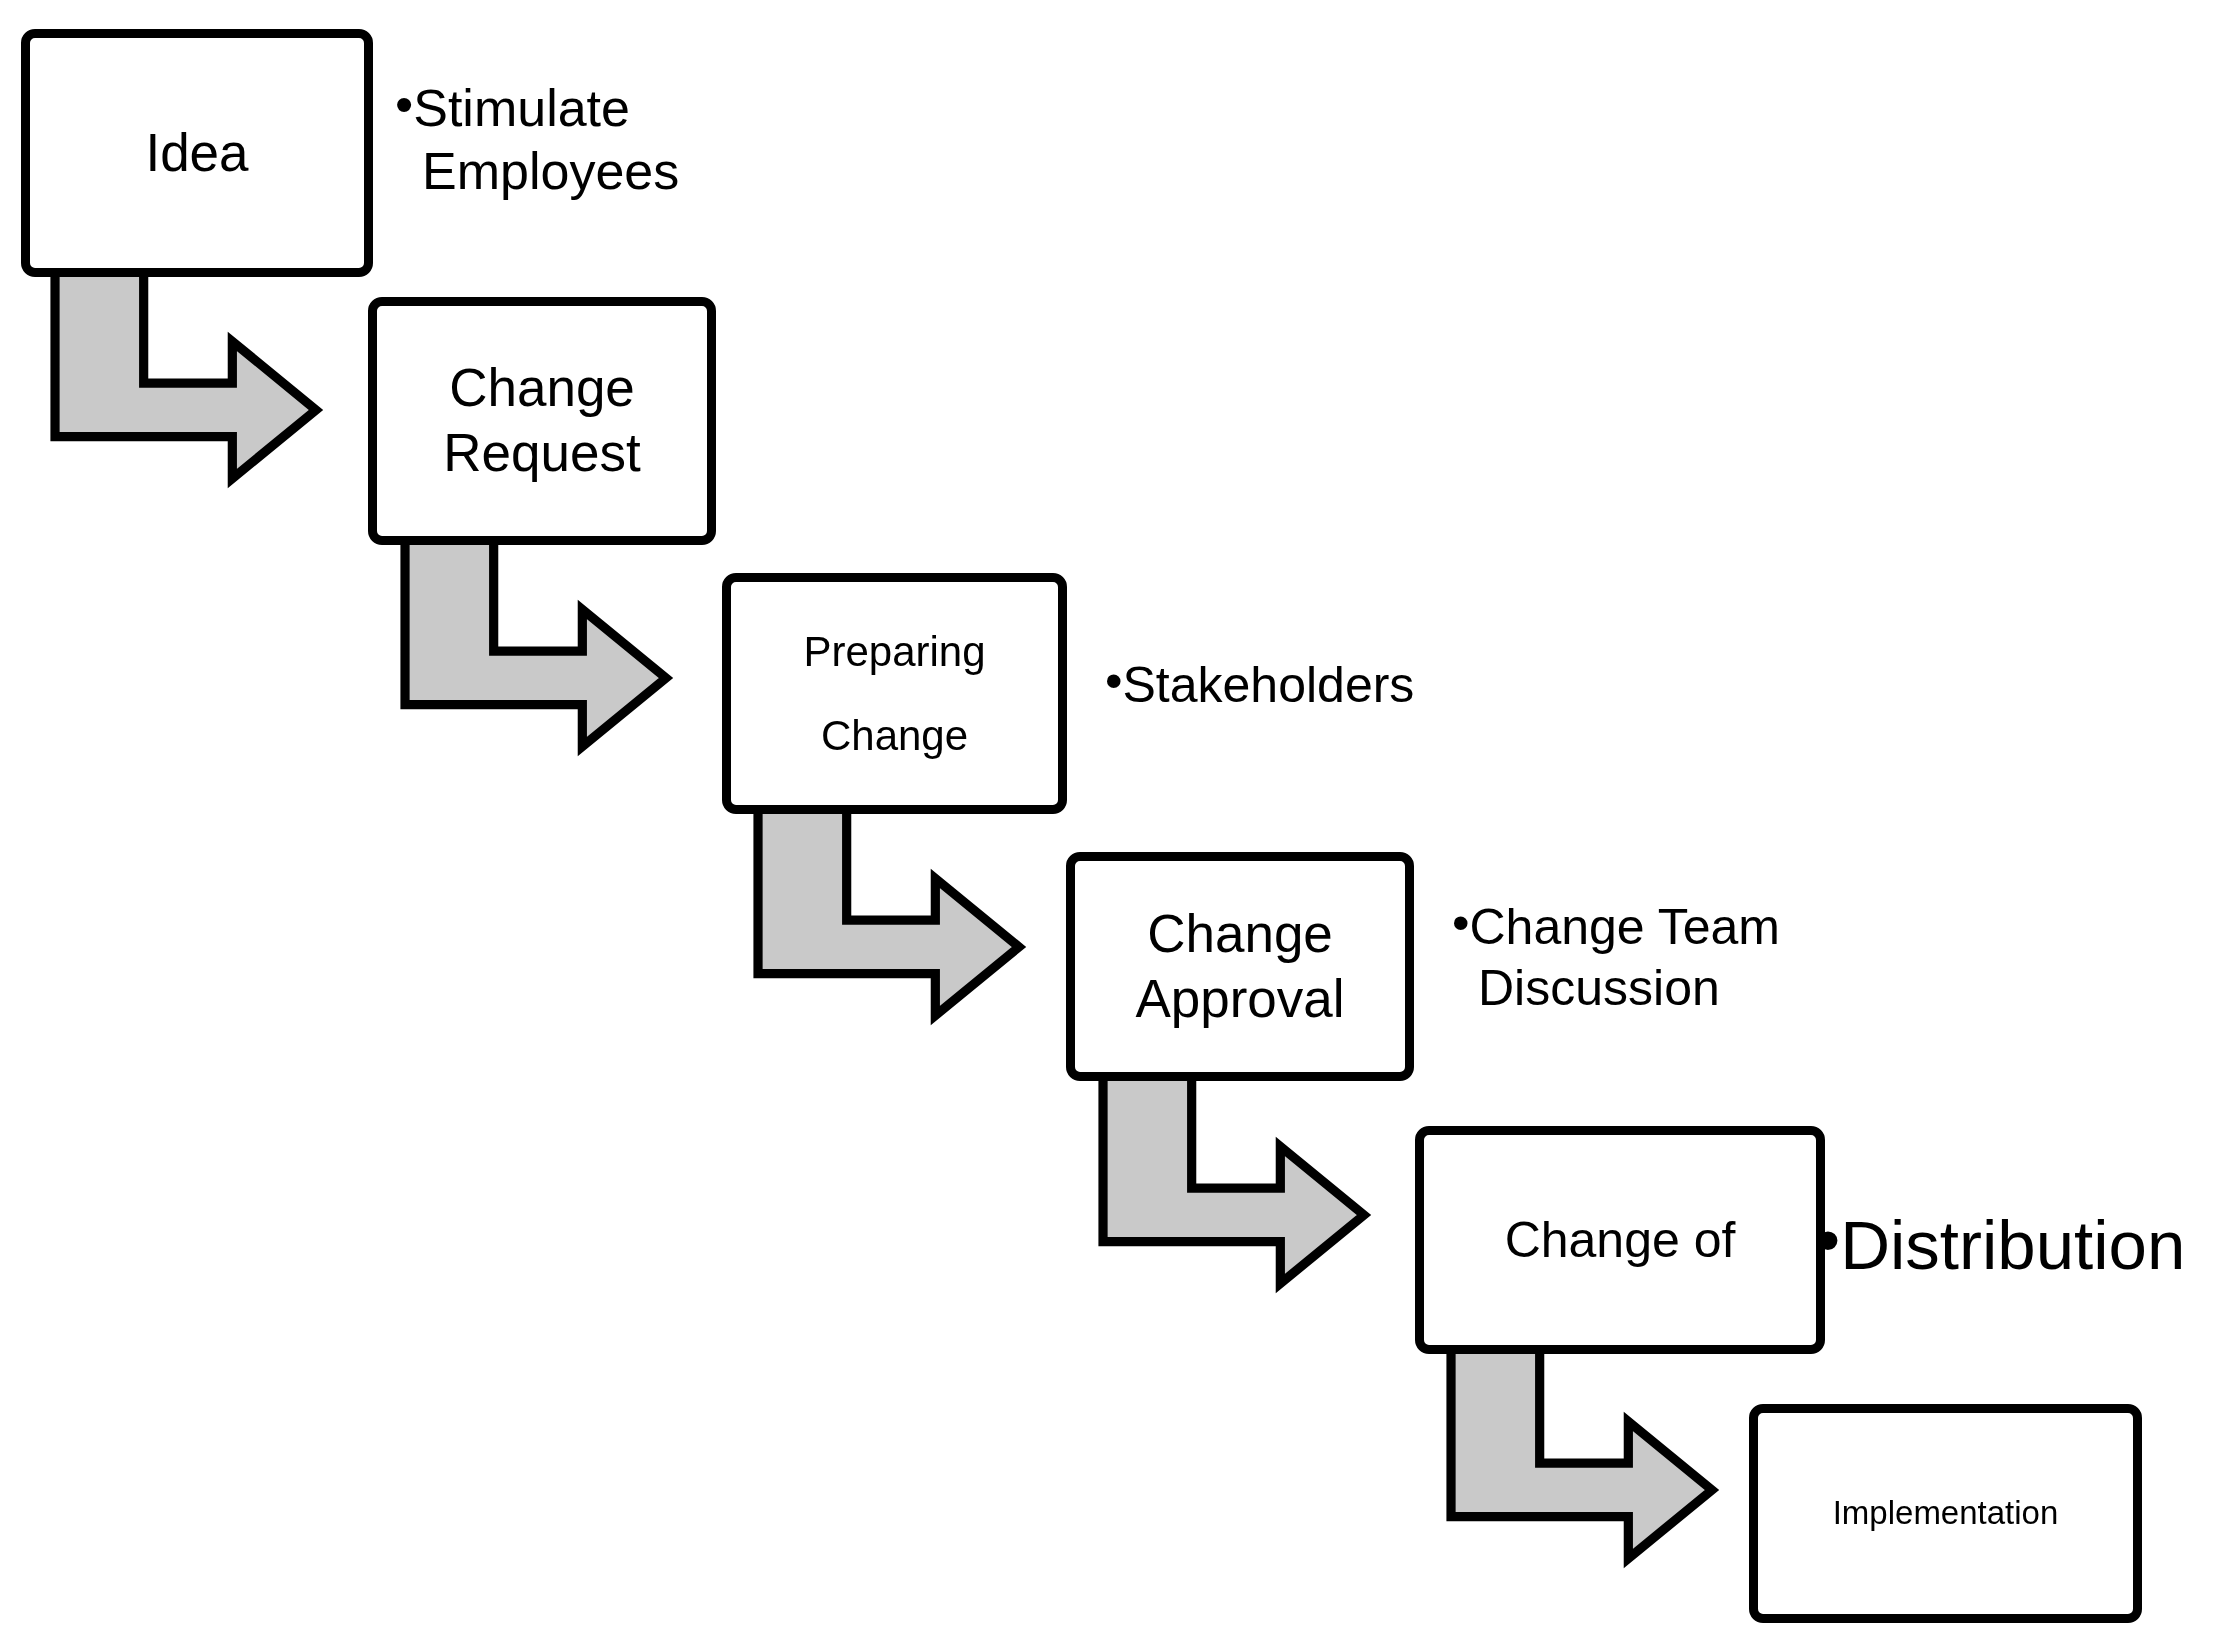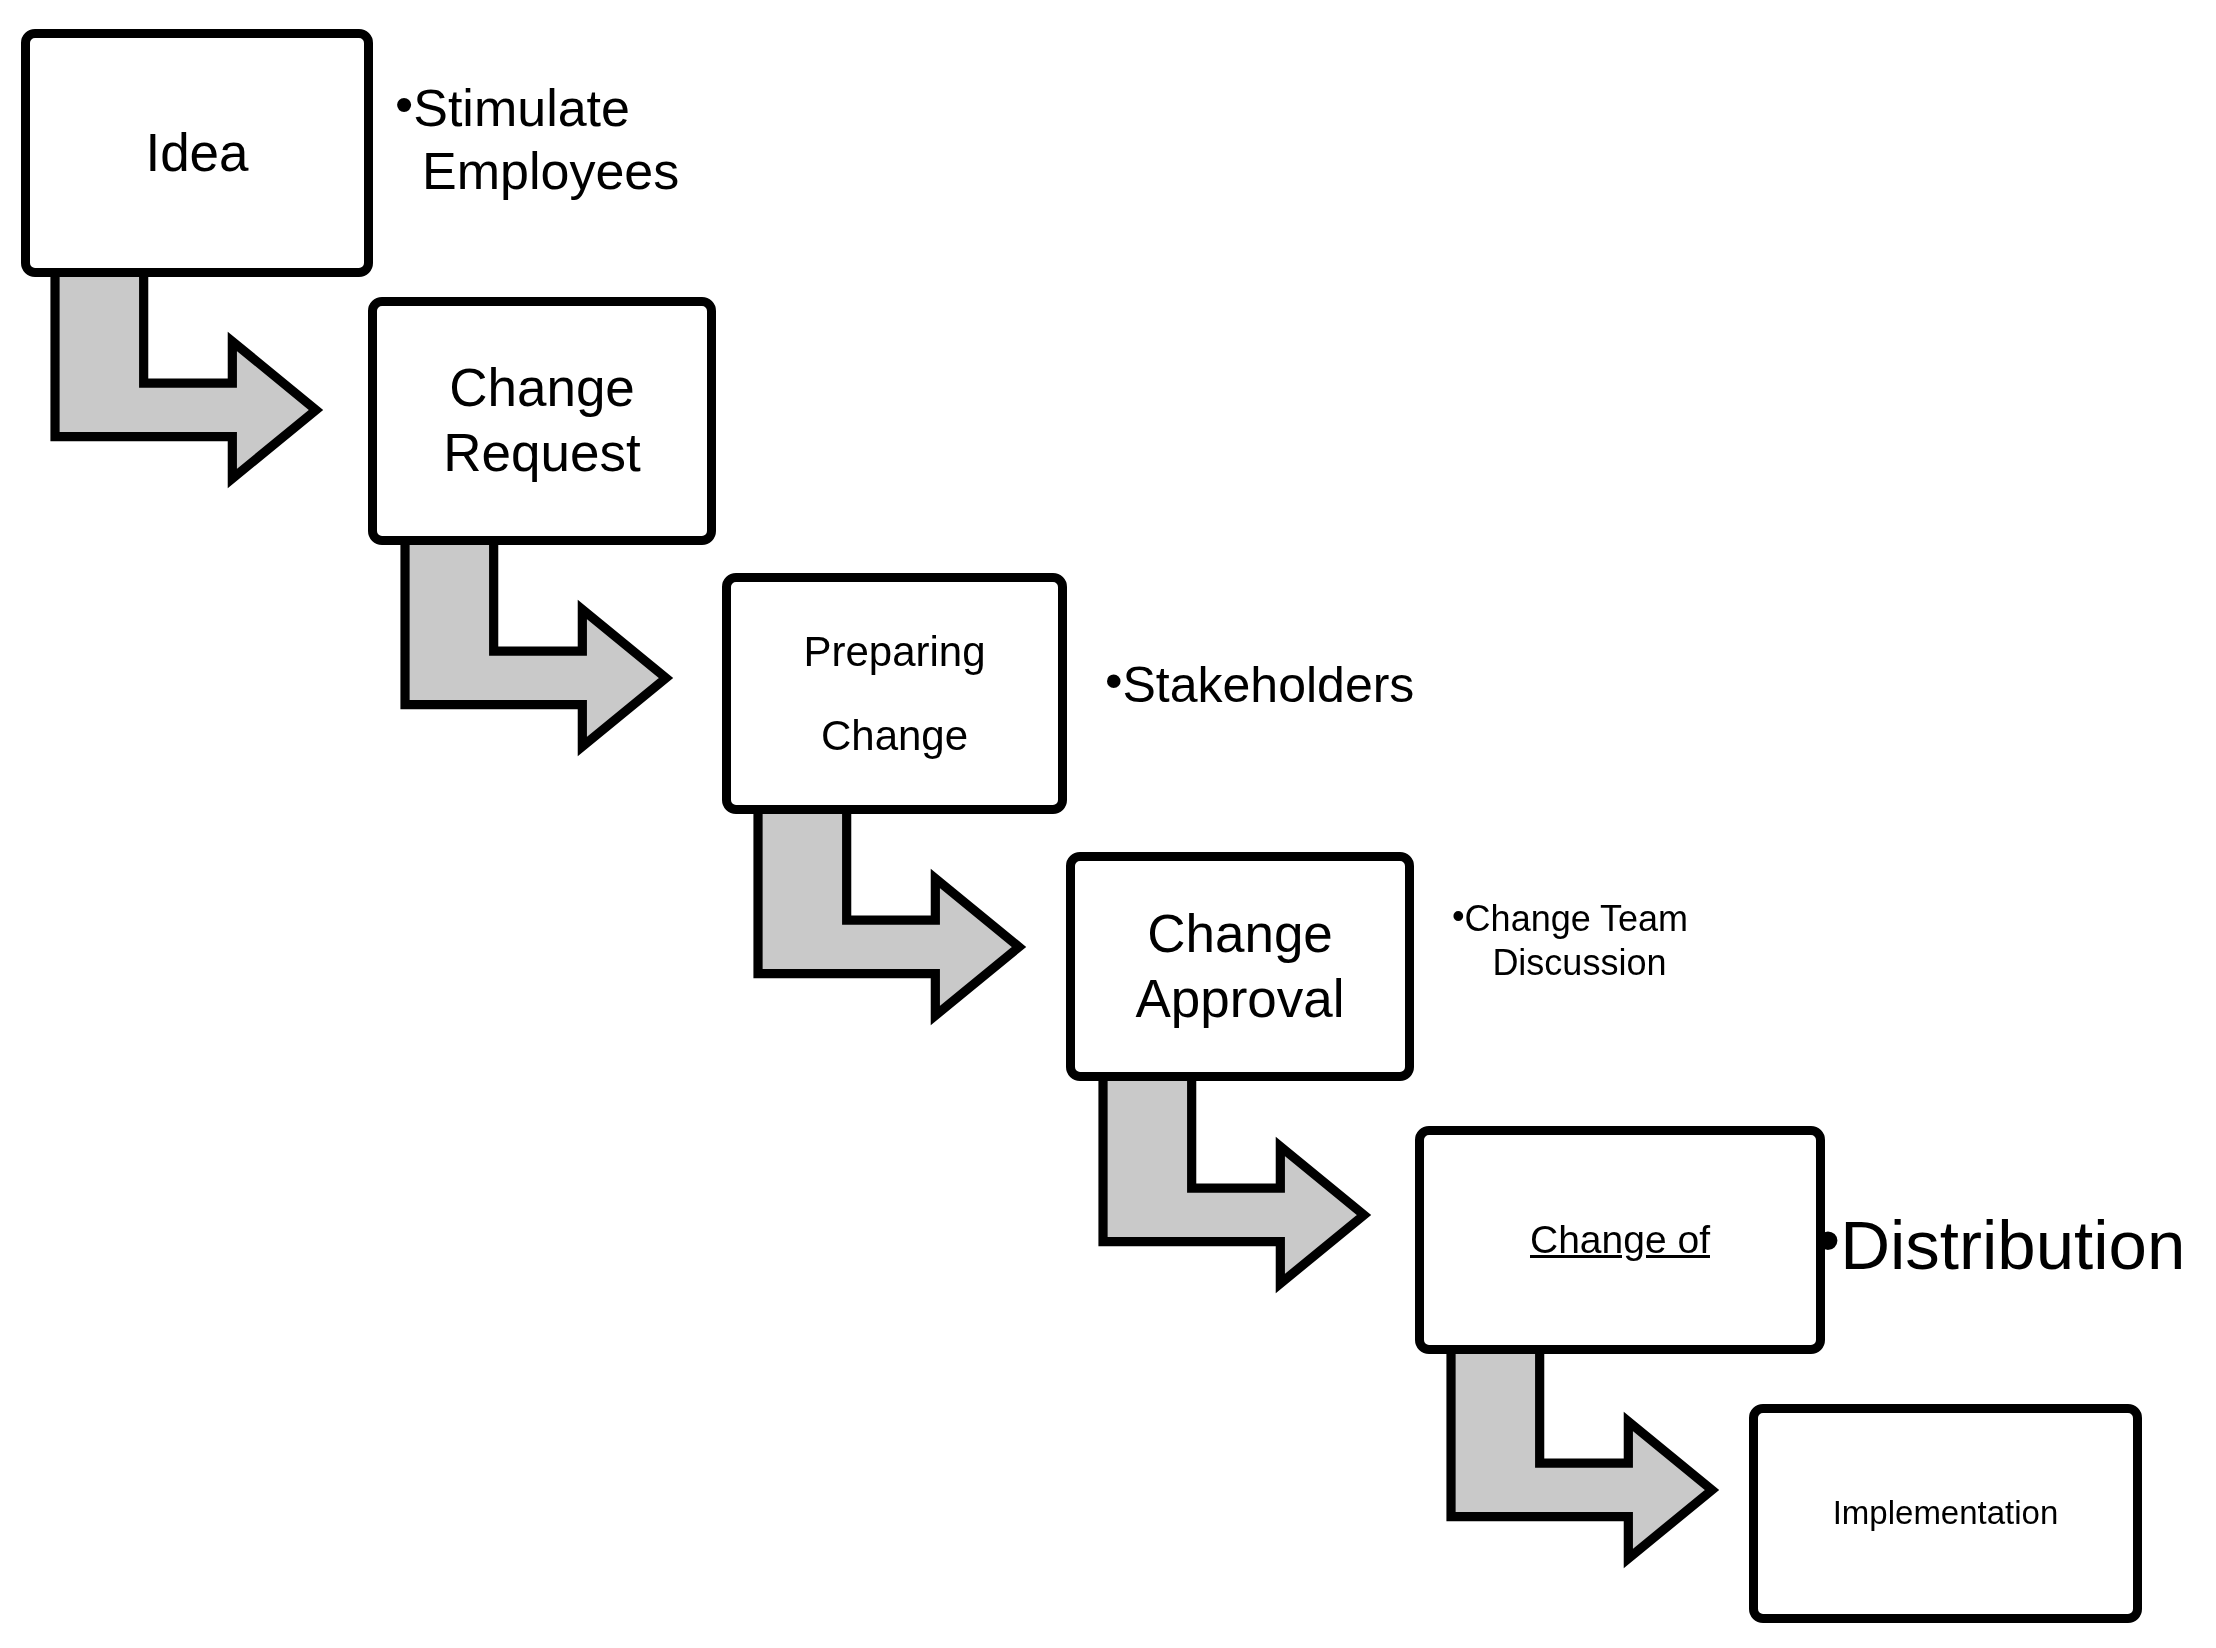--- a/index.html
+++ b/index.html
@@ -44,21 +44,21 @@
   #node-change-request { left: 368px; top: 297px; width: 348px; height: 248px; }
   #node-preparing-change { left: 722px; top: 573px; width: 345px; height: 241px; }
   #node-change-approval  { left: 1066px; top: 852px; width: 348px; height: 229px; }
   #node-change-doc       { left: 1415px; top: 1126px; width: 410px; height: 228px; }
   #node-implementation   { left: 1749px; top: 1404px; width: 393px; height: 219px; }
 
   #node-idea .line            { font-size: 53px; }
   #node-change-request .line  { font-size: 53px; }
   #node-preparing-change .line{ font-size: 42px; line-height: 2.0; }
   #node-change-approval .line { font-size: 53px; }
-  #node-change-doc .line      { font-size: 39px; line-height: 1.45; text-decoration: underline; }
+  #node-change-doc .line      { font-size: 50px; line-height: 1.45; }
   #node-implementation .line  { font-size: 33px; line-height: 1.3; }
 
   
   .annotation {
     position: absolute;
     z-index: 4;
     line-height: 1.22;
   }
   .annotation .bullet-line {
     display: block;
@@ -67,21 +67,21 @@
   .annotation .bullet-line.indent {
     padding-left: 0.52em;
   }
   .bullet-dot {
     display: inline-block;
     vertical-align: 0.08em;
     line-height: 0;
   }
   #ann-stimulate   { left: 395px;  top: 77px;   font-size: 52px; }
   #ann-stakeholders{ left: 1105px; top: 655px;  font-size: 50px; }
-  #ann-changeteam  { left: 1452px; top: 897px; font-size: 36px; text-align: center; }
+  #ann-changeteam  { left: 1452px; top: 897px; font-size: 50px; }
   #ann-distribution{ left: 1816px; top: 1204px; font-size: 69px; }
 
   
   .arrow-svg {
     position: absolute;
     z-index: 2;
     overflow: visible;
   }
   .arrow-svg path {
     fill: #c9c9c9;

